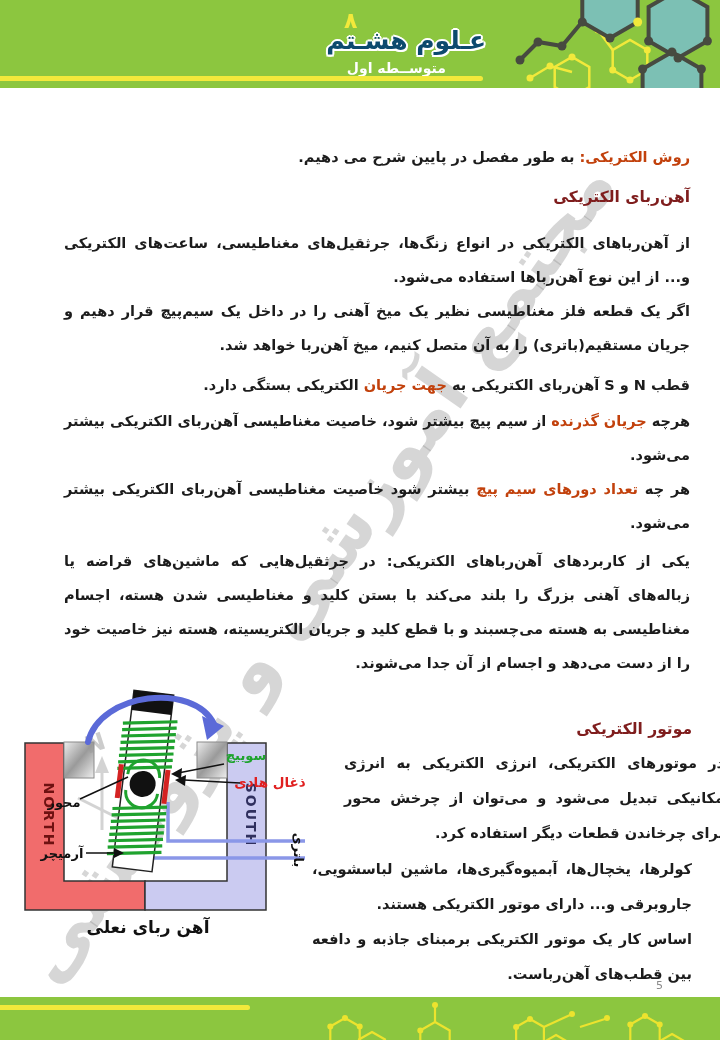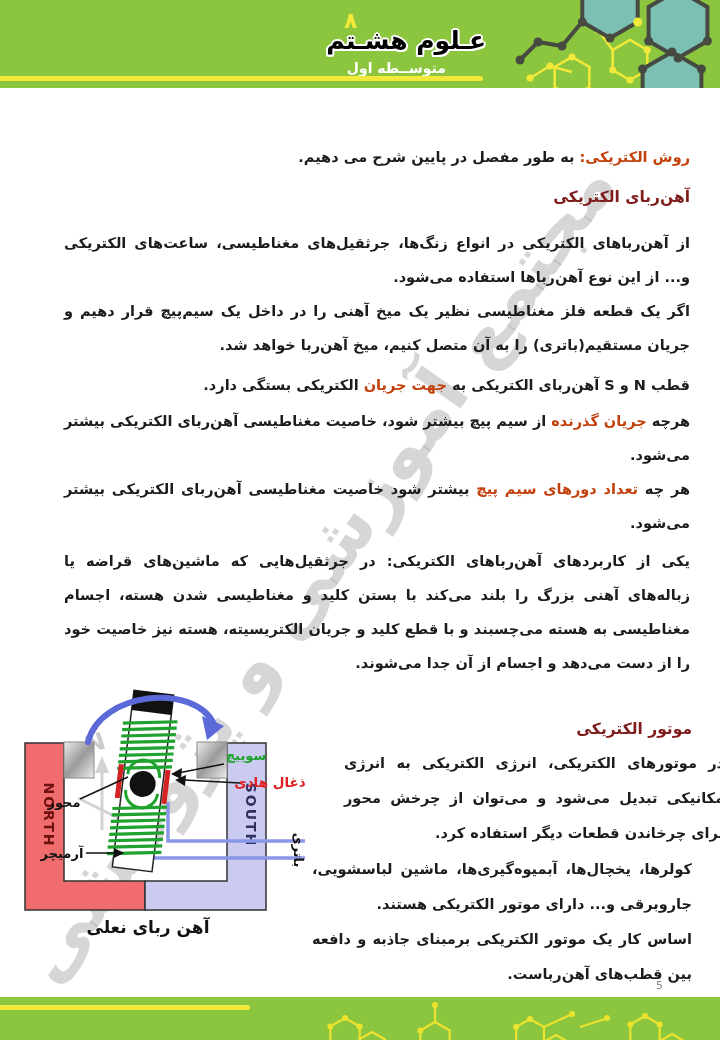--- a/index.html
+++ b/index.html
@@ -6,21 +6,21 @@
   .page{position:relative;width:720px;height:1040px;background:#ffffff;overflow:hidden;
         font-family:"DejaVu Sans",sans-serif;}
   
   .band{position:absolute;left:0;width:720px;background:#8cc63f;}
   .band.top{top:0;height:88px;}
   .band.bottom{top:997px;height:43px;}
   .yellow-line{position:absolute;background:#f2e93b;border-radius:0 3px 3px 0;}
   .hdr-line{left:0;top:76px;width:483px;height:5px;}
   .ftr-line{left:0;top:8px;width:250px;height:5px;}
   .logo-title{position:absolute;top:26px;left:330px;width:156px;text-align:center;direction:rtl;
-      font-size:25px;font-weight:bold;color:#000000;white-space:nowrap;
+      font-size:25px;font-weight:bold;color:#0c4a6e;white-space:nowrap;
       text-shadow:-2px 0 0 #fff,2px 0 0 #fff,0 -2px 0 #fff,0 2px 0 #fff,
                   -1.5px -1.5px 0 #fff,1.5px 1.5px 0 #fff,-1.5px 1.5px 0 #fff,1.5px -1.5px 0 #fff;}
   .logo-num{position:absolute;top:8px;left:344px;font-size:22px;font-weight:bold;color:#f2e93b;}
   .logo-sub{position:absolute;top:60px;left:336px;width:110px;direction:rtl;text-align:right;
       font-size:14px;font-weight:bold;color:#ffffff;white-space:nowrap;}
   .hdr-mols{position:absolute;top:0;right:0;}
   .ftr-mols{position:absolute;top:0;right:0;}
   
   .watermark{position:absolute;left:-80px;top:478px;width:860px;text-align:center;direction:rtl;
       transform:rotate(-55deg);font-size:74px;font-weight:bold;color:rgba(148,148,148,.38);

